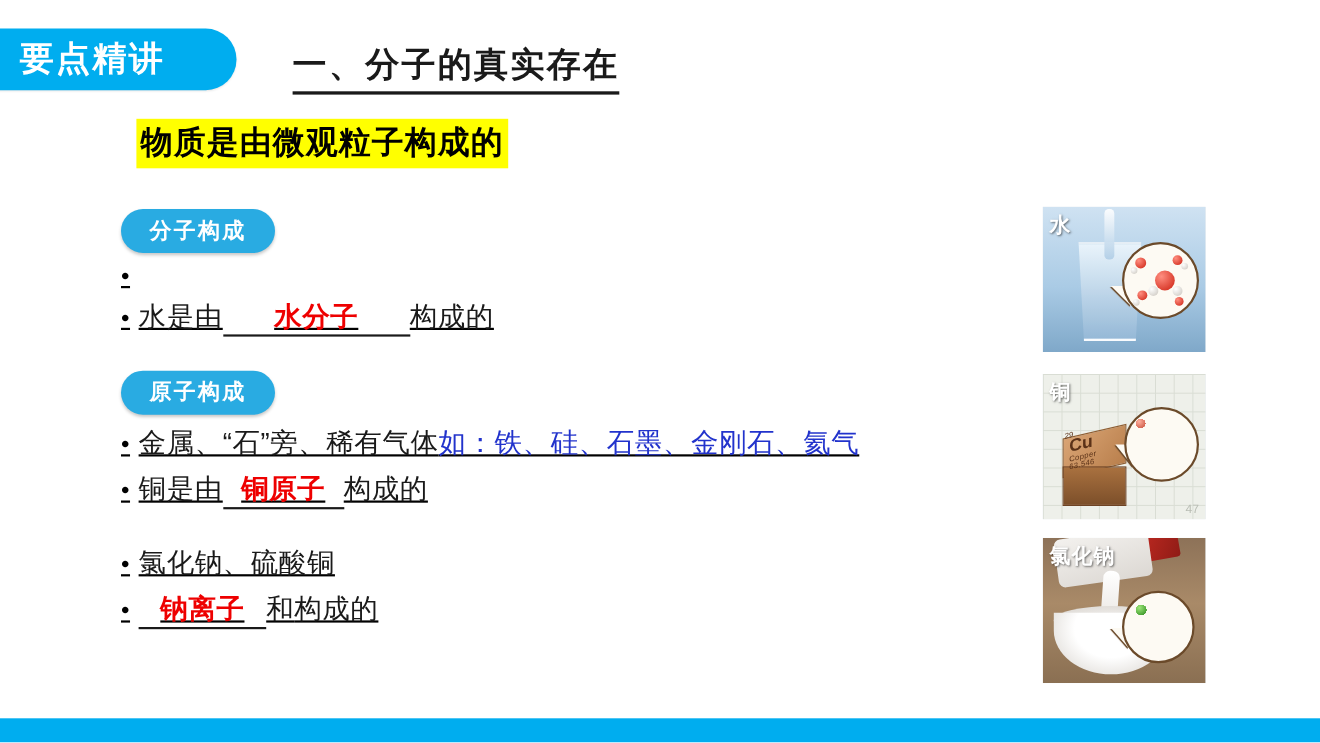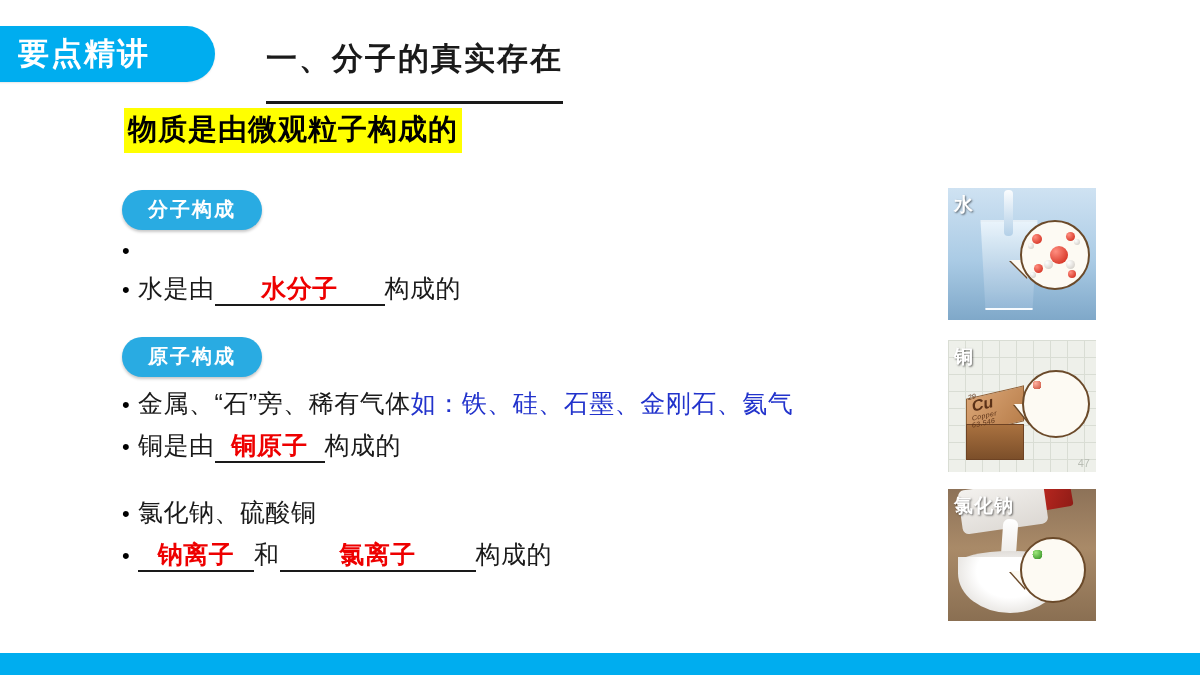--- a/index.html
+++ b/index.html
@@ -42,21 +42,21 @@
   .header-title {
     position: absolute;
     left: 266px;
     top: 38px;
     font-size: 31px;
     font-weight: bold;
     color: #1a1a1a;
     letter-spacing: 2px;
     white-space: nowrap;
     border-bottom: 3px solid #1a1a1a;
-    padding-bottom: 21px;
+    padding-bottom: 3px;
   }
 
   
   .subtitle-wrap {
     position: absolute;
     left: 124px;
     top: 108px;
   }
   .subtitle {
     display: inline-block;
@@ -65,21 +65,22 @@
     font-weight: bold;
     color: #000000;
     letter-spacing: 1px;
     padding: 2px 4px 3px 4px;
     white-space: nowrap;
   }
 
   
   .section {
     position: absolute;
-    left: 122px;
+    left: 110px;
+    text-decoration: underline;
   }
   .section-1 { top: 190px; }
   .section-2 { top: 337px; }
   .section-3 { top: 486px; }
 
   .badge {
     display: inline-block;
     background: #29ABE2;
     color: #ffffff;
     font-size: 20px;
@@ -396,21 +397,20 @@
 
   <div class="bullet-line">
     <span class="bullet-dot">•</span>
     <span class="txt-black">氯化钠、硫酸铜</span>
   </div>
 
   <div class="bullet-line">
     <span class="bullet-dot">•</span>
     <span class="blank blank-w3">钠离子</span>
     <span class="txt-black">和</span>
-    <span class="blank blank-w4">氯离子</span>
     <span class="txt-black">构成的</span>
   </div>
 </div>
 
 <div class="photo photo-1">
   <div class="bg-water"></div>
   <div class="glass"></div>
   <div class="pour"></div>
   <div class="bubble-tail b1-tail"></div>
   <div class="bubble b1">

